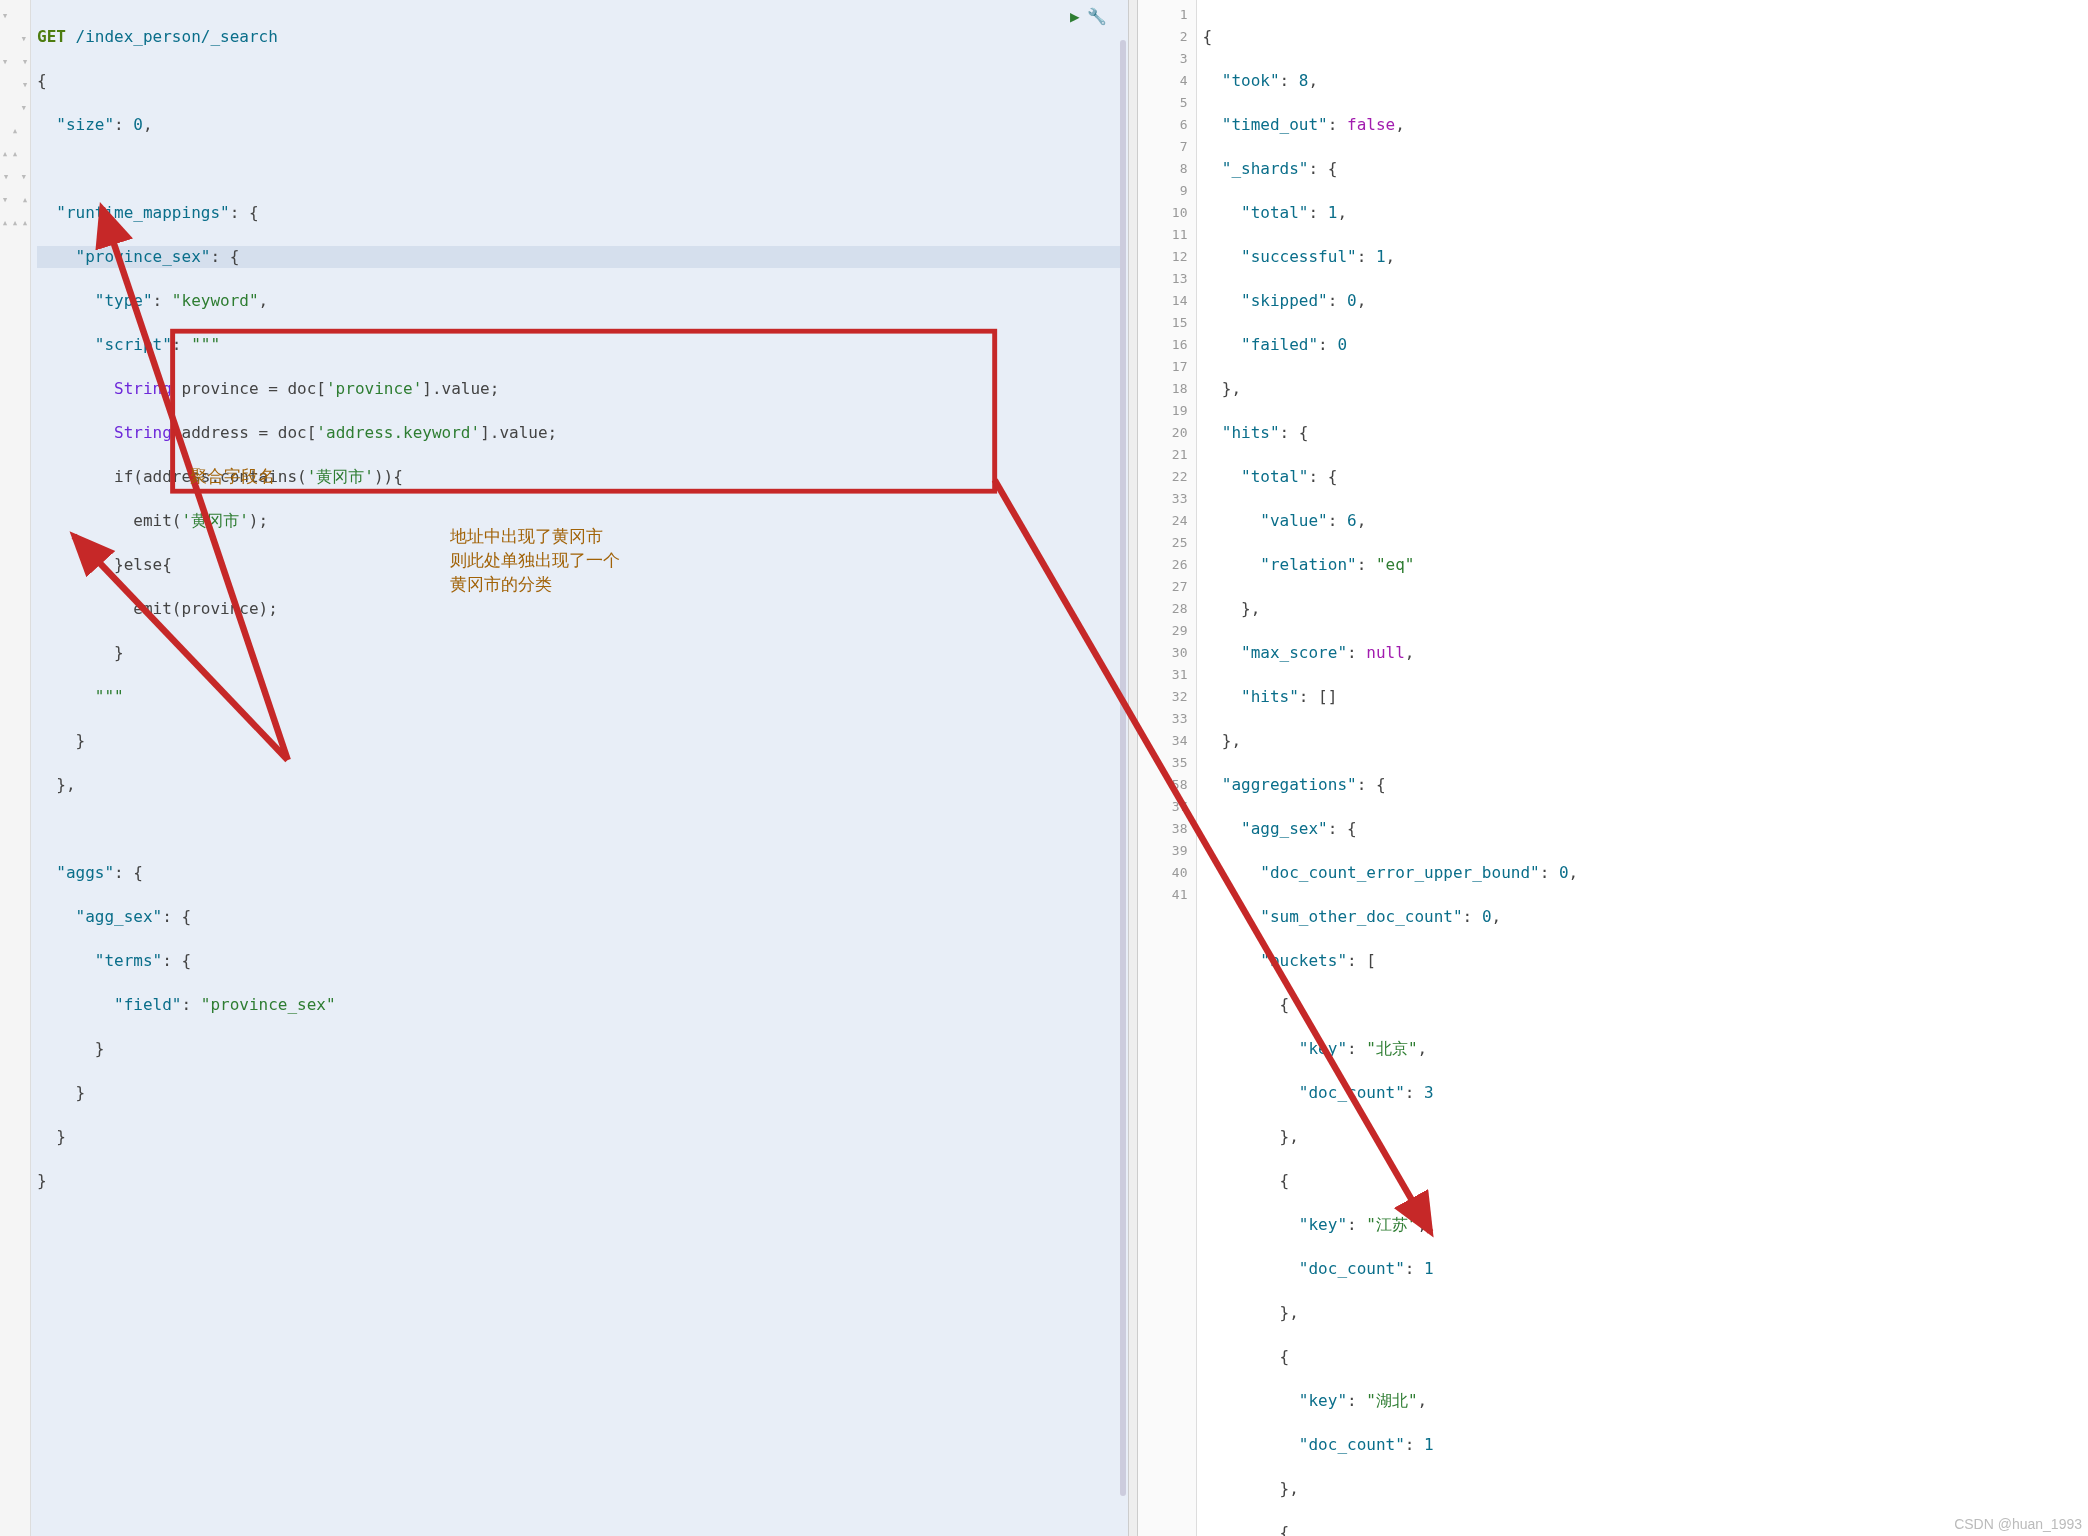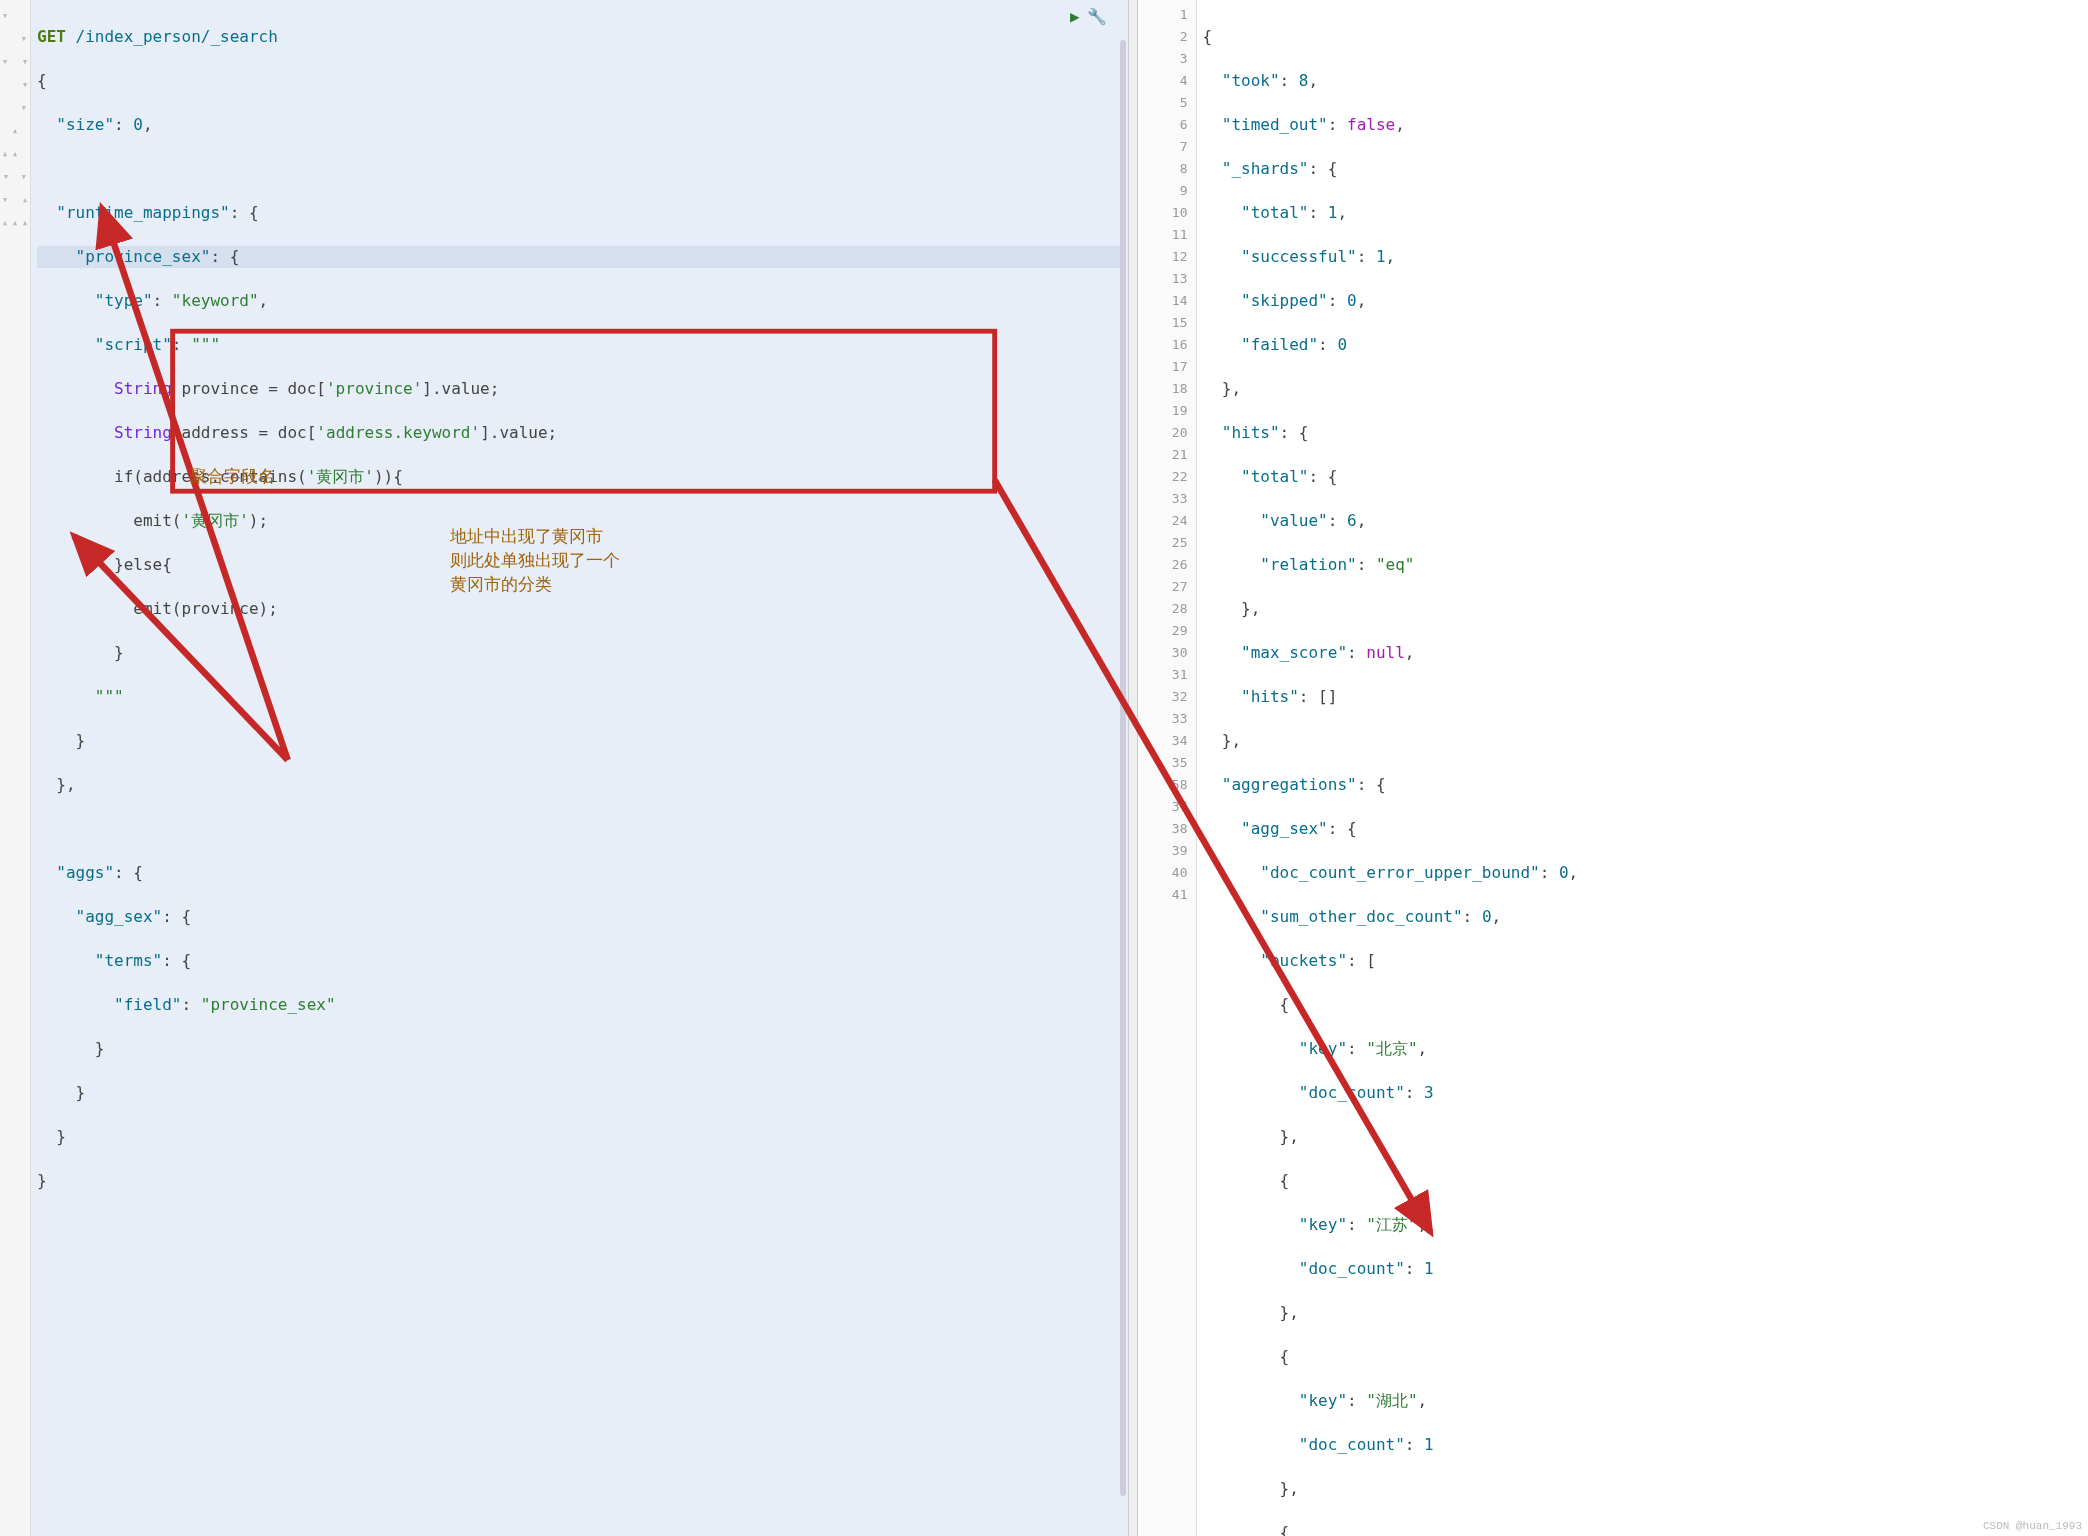--- a/index.html
+++ b/index.html
@@ -103,22 +103,22 @@
     color:#a16207;
     font-family: "PingFang SC","Microsoft YaHei", sans-serif;
     font-size:17px;
     pointer-events:none;
     z-index:11;
   }
   .watermark {
     position:absolute;
     bottom:4px; right:6px;
     color:#bbb;
-    font-size:11px;
-    font-family:Liberation Mono, monospace;
+    font-size:14px;
+    font-family:Liberation Sans, sans-serif;
     padding-left:16px;
   }
   .scroll-right {
     position:absolute;
     right:2px; top:40px; bottom:40px; width:6px;
     background: #ccd;
     border-radius:3px;
   }
 </style>
 </head>

